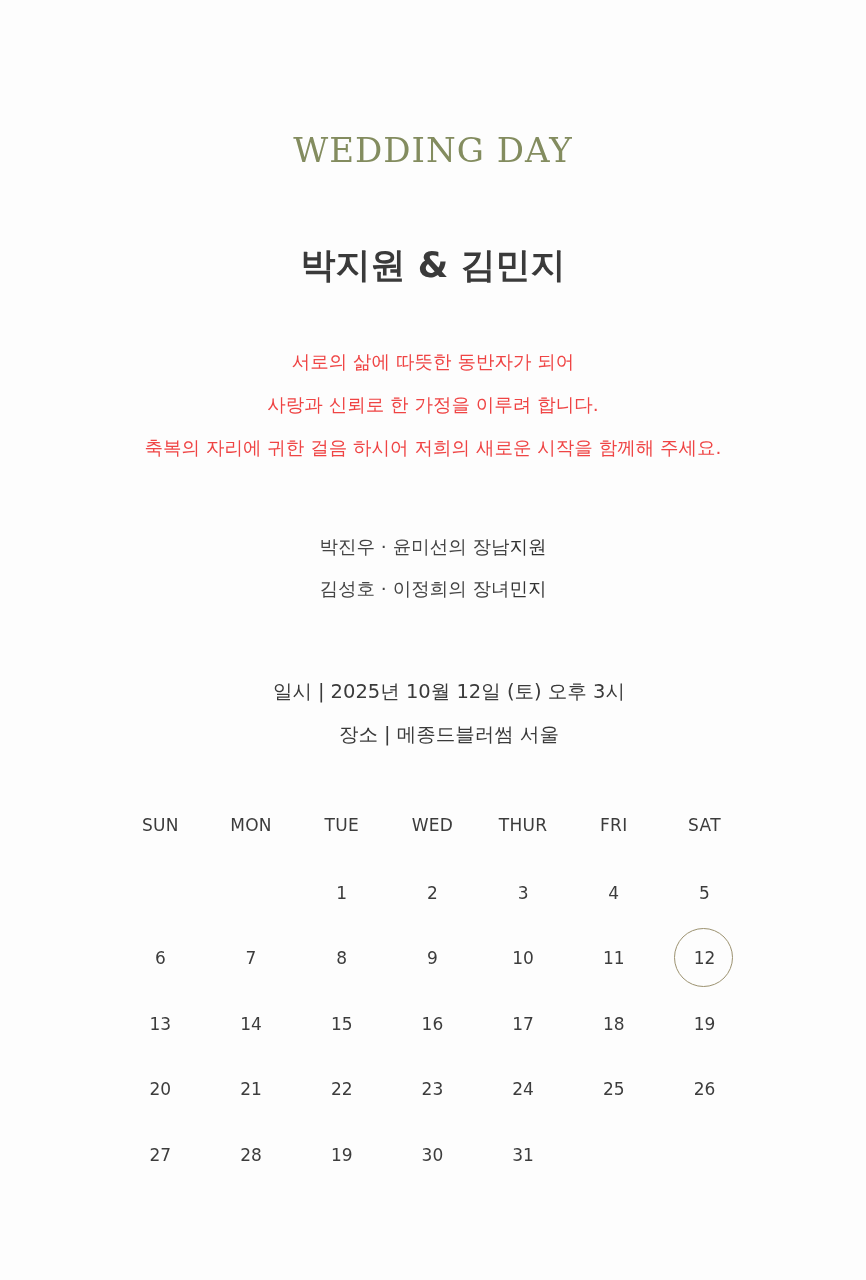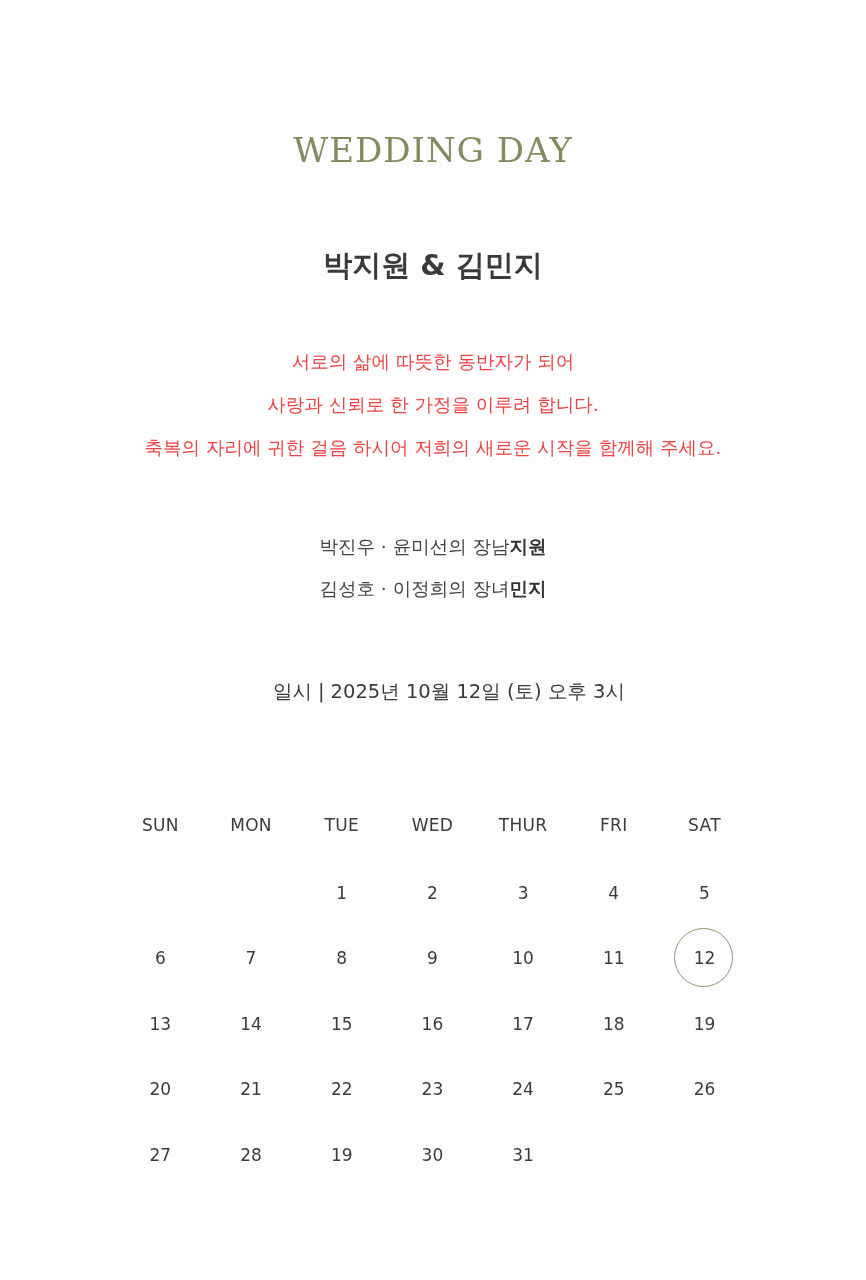--- a/index.html
+++ b/index.html
@@ -31,21 +31,21 @@
       color: #838c5f;
       line-height: 56px;
       margin: 0;
       font-weight: normal;
     }
     .couple {
       position: absolute;
       left: 0; right: 0;
       top: 244px;
       text-align: center;
-      font-size: 29px;
+      font-size: 35px;
       font-weight: bold;
       color: #3a3a3a;
       line-height: 42px;
       margin: 0;
     }
     .message {
       position: absolute;
       left: 0; right: 0;
       top: 340px;
       text-align: center;
@@ -58,21 +58,21 @@
       position: absolute;
       left: 0; right: 0;
       top: 526px;
       text-align: center;
       font-size: 18.5px;
       line-height: 42px;
       color: #444;
     }
     .parents p { margin: 0; }
     .parents .child {
-      font-weight: bold;
+      font-weight: normal;
       color: #333;
       margin-left: 0;
     }
     .info {
       position: absolute;
       left: 0; right: 0;
       top: 670px;
       text-align: center;
       font-size: 19.5px;
       line-height: 43px;
@@ -146,20 +146,23 @@
     </p>
     <p>
       <span>김성호 · 이정희의 장녀</span><span class="child">민지</span>
     </p>
   </div>
 
   <div class="info">
     <p>
       <span>일시</span><span class="sep">|</span><span>2025년 10월 12일 (토) 오후 3시</span>
     </p>
+    <p>
+      <span>장소</span><span class="sep">|</span><span>메종드블러썸 서울</span>
+    </p>
   </div>
 
   <div class="calendar">
     <div class="cal-row head">
       <div class="cal-cell">SUN</div>
       <div class="cal-cell">MON</div>
       <div class="cal-cell">TUE</div>
       <div class="cal-cell">WED</div>
       <div class="cal-cell">THUR</div>
       <div class="cal-cell">FRI</div>

